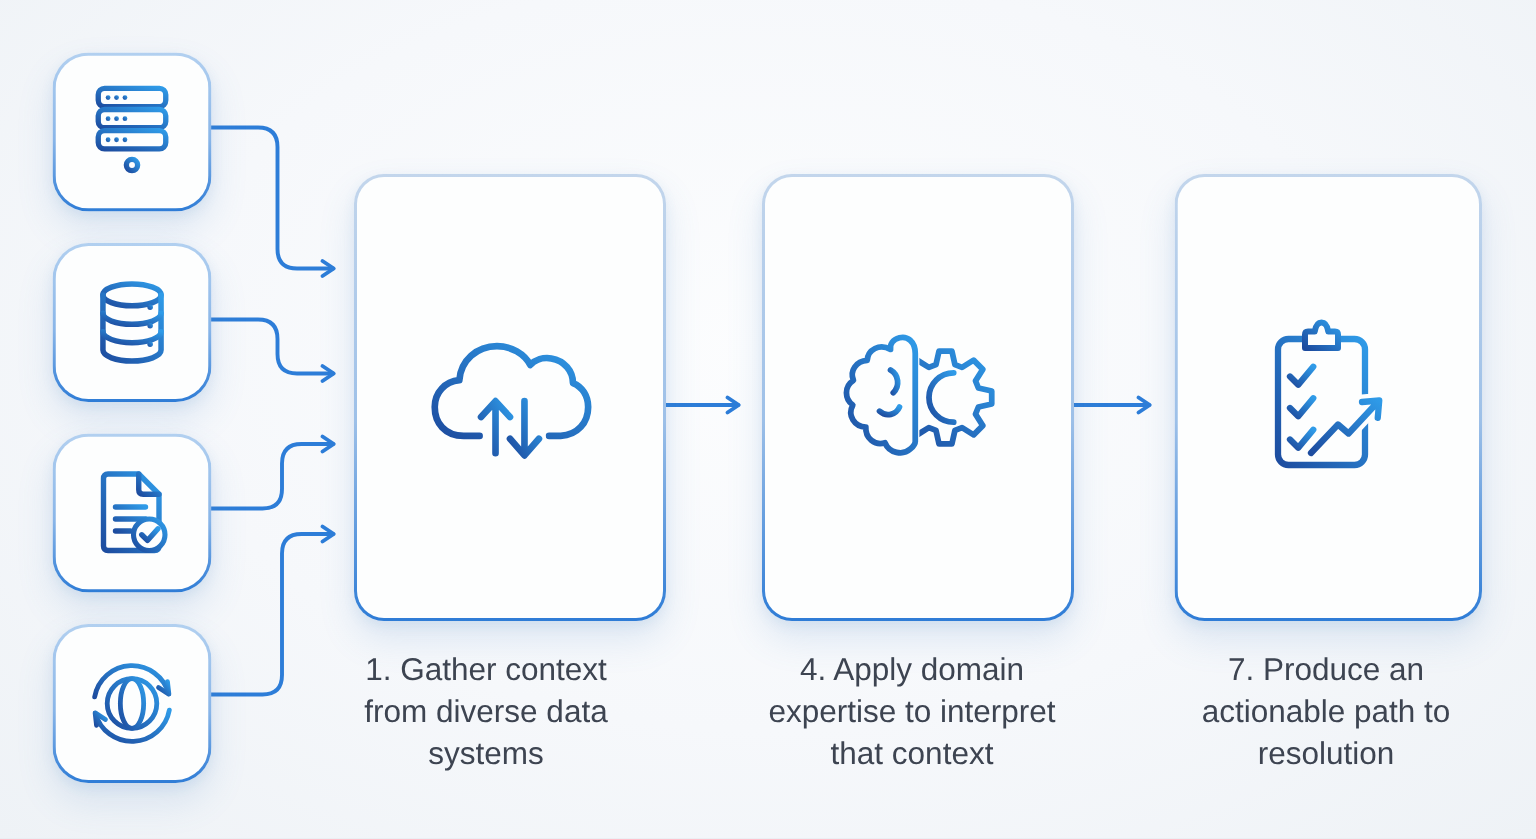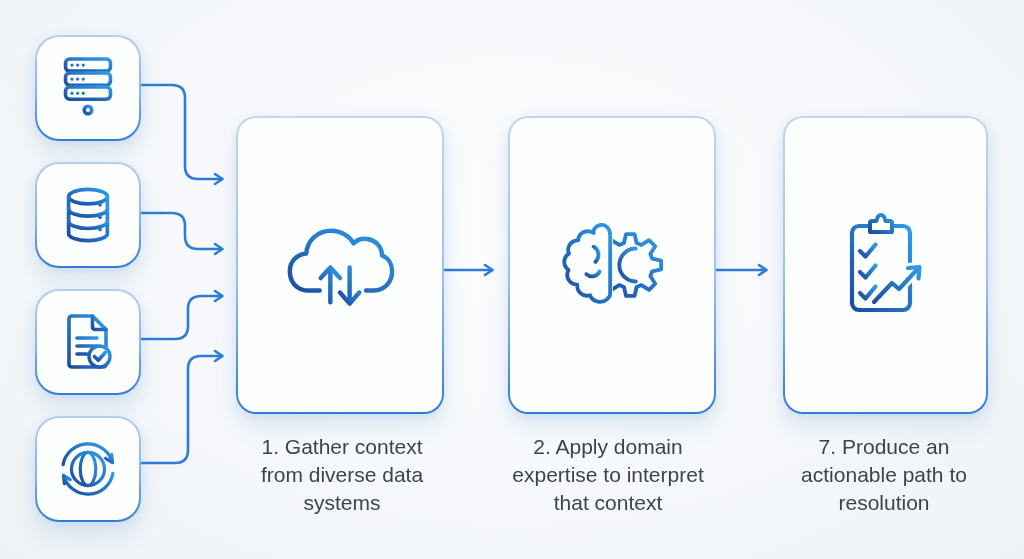--- a/index.html
+++ b/index.html
@@ -20,21 +20,21 @@
   .src-card{width:102px;height:102px;border-radius:24px;left:35px;}
   .src-1{top:35px}.src-2{top:162px}.src-3{top:289px}.src-4{top:416px}
   .step-card{top:116px;width:204px;height:294px;border-radius:20px;
     background:linear-gradient(#fdfefe,#fdfefe) padding-box,
                linear-gradient(180deg,#c3d6ec 0%,#9dc0e8 55%,#2e7cd6 100%) border-box;}
   .step-1{left:236px}.step-2{left:508px}.step-3{left:783px;width:201px}
   .caption{
     position:absolute;top:433px;width:250px;text-align:center;
     white-space:pre-line;font-size:21px;line-height:28px;color:#3d4451;
   }
-  .cap-1{left:217px}.cap-2{left:483px}.cap-3{left:759px}
+  .cap-1{left:199px}.cap-2{left:483px}.cap-3{left:759px}
   svg{display:block}
 </style>
 </head>
 <body>
 
 <div class="canvas">
 
   <svg class="overlay" viewBox="0 0 1024 559">
     <defs>
       <marker id="arrow" markerUnits="userSpaceOnUse" markerWidth="16" markerHeight="16" refX="10" refY="8" orient="auto">
@@ -201,20 +201,20 @@
         <path d="M47,57 H58"></path>
       </g>
       <path d="M38,90 L56,71 L63,77 L83,55.5 M72,56 L83.5,55 L82.5,66.5" fill="none" stroke="#fdfefe" stroke-width="10" stroke-linecap="round" stroke-linejoin="round"></path>
       <path d="M38,90 L56,71 L63,77 L83,55.5 M72,56 L83.5,55 L82.5,66.5" fill="none" stroke="url(#g7)" stroke-width="4.2" stroke-linecap="round" stroke-linejoin="round"></path>
     </svg>
   </div>
 
   <div class="caption cap-1">1. Gather context
 from diverse data
 systems</div>
-  <div class="caption cap-2">2. Apply domain
+  <div class="caption cap-2">4. Apply domain
 expertise to interpret
 that context</div>
   <div class="caption cap-3">7. Produce an
 actionable path to
 resolution</div>
 
 </div>
 
 </body></html>

